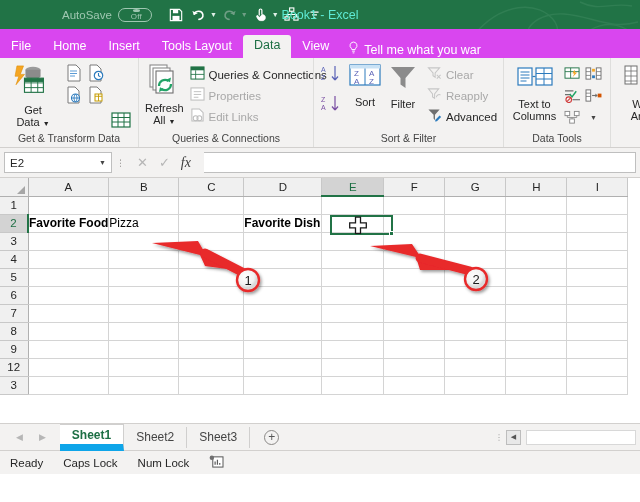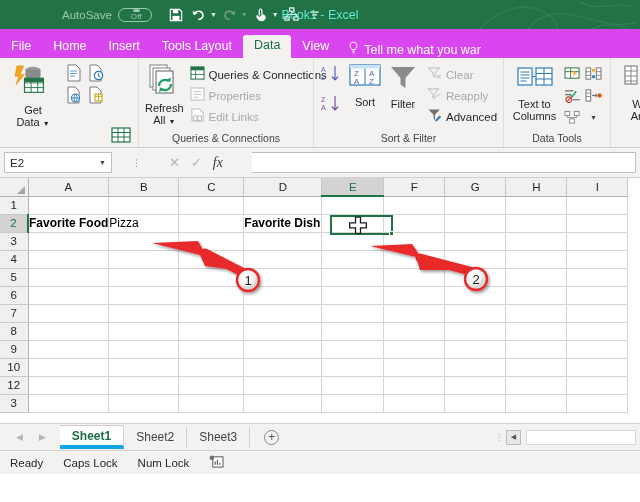--- a/index.html
+++ b/index.html
@@ -61,21 +61,21 @@
   .bigbtn { display: flex; flex-direction: column; align-items: center; width: 54px; padding-top: 2px; }
   .bigbtn .lbl { font-size: 11px; color: #262626; text-align: center; line-height: 12px; margin-top: 2px; }
   .smallbtn { display: flex; align-items: center; gap: 4px; height: 21px; padding: 0 3px; }
   .smallbtn .lbl { font-size: 11.5px; color: #262626; white-space: nowrap; }
   .smallbtn.disabled .lbl { color: #a8a8a8; }
   .icon-col { display: flex; flex-direction: column; }
   .icon-grid { display: grid; grid-template-columns: repeat(2, 22px); grid-auto-rows: 22px; }
   .cellicon { display: flex; align-items: center; justify-content: center; }
 
   
-  .fbar { height: 30px; background: #f3f2f1; display: flex; align-items: center; padding: 0 4px; gap: 20px; border-bottom: 1px solid #d2d0ce;}
+  .fbar { height: 30px; background: #f3f2f1; display: flex; align-items: center; padding: 0 4px; gap: 4px; border-bottom: 1px solid #d2d0ce;}
   .namebox {
     width: 108px; height: 21px; background: #ffffff; border: 1px solid #bfbfbf;
     display: flex; align-items: center; justify-content: space-between; padding: 0 5px;
     font-size: 11.5px; color: #262626;
   }
   .vgrip { width: 8px; color: #8a8886; font-size: 9px; text-align: center; letter-spacing: -1px; }
   .fbtns { display: flex; align-items: center; gap: 11px; padding: 0 9px; }
   .fbtn { font-size: 13px; color: #b5b5b5; }
   .fbtn.fx { color: #3d3d3d; font-style: italic; font-family: "Liberation Serif", serif; font-size: 14px; }
   .finput { flex: 1; height: 21px; background: #ffffff; border: 1px solid #bfbfbf; border-left: none; }
@@ -121,21 +121,21 @@
 
   
   .sheetbar { height: 27px; background: #f3f2f1; display: flex; align-items: center; border-top: 1px solid #d2d0ce; }
   .navarrows { display: flex; gap: 16px; padding: 0 14px 0 16px; color: #b6b6b6; font-size: 9px; }
   .stab {
     font-size: 12px; color: #444; padding: 4px 12px 5px 12px; border-right: 1px solid #d0cfce; line-height: 1;
   }
   .stab.active {
     background: #ffffff; color: #1d6f44; font-weight: bold;
     border-top: 1px solid #d0cfce; border-right: 1px solid #d0cfce;
-    border-bottom: 4px solid #0ea5e9; padding-bottom: 3px;
+    border-bottom: 7px solid #0ea5e9; padding-bottom: 3px;
   }
   .addsheet { margin-left: 14px; width: 15px; height: 15px; border-radius: 50%; border: 1px solid #8a8886;
     display: flex; align-items: center; justify-content: center; font-size: 12px; color: #555; line-height: 0;}
   .hscroll-area { margin-left: auto; display: flex; align-items: center; gap: 5px; padding-right: 4px; }
   .hgrip { color: #9a9a9a; font-size: 8px; letter-spacing: -1px; width: 6px; text-align: center; line-height: 7px;}
   .sbarrow { width: 15px; height: 15px; background: #e8e8e8; border: 1px solid #bdbdbd;
     display: flex; align-items: center; justify-content: center; font-size: 7px; color: #555; }
   .sbtrack { width: 110px; height: 15px; background: #ffffff; border: 1px solid #d8d8d8; }
 
   
@@ -278,20 +278,21 @@
             </svg>
         </span>
       </div>
       <span class="cellicon" style="align-self:flex-end;margin-bottom:2px">
         <svg width="22" height="20" viewBox="0 0 22 20">
             <rect x="2" y="3" width="18" height="14" fill="#fff" stroke="#217346" stroke-width="1.2"></rect>
             <path d="M2 7.5h18M2 12h18M8 3v14M14 3v14" stroke="#217346" stroke-width="1"></path>
           </svg>
       </span>
     </div>
+    <div class="rgroup-label">Get &amp; Transform Data</div>
   </div>
 
   <div class="rgroup" style="width:175px">
     <div class="rgroup-body">
       <div class="bigbtn" style="width:46px">
         <span>
           <svg width="34" height="32" viewBox="0 0 34 32">
             <rect x="3" y="1" width="17" height="22" fill="#fff" stroke="#8a8a8a" stroke-width="1.1"></rect>
             <rect x="6" y="4" width="17" height="22" fill="#fff" stroke="#8a8a8a" stroke-width="1.1"></rect>
             <rect x="9" y="7" width="17" height="22" fill="#fdfdfd" stroke="#6f6f6f" stroke-width="1.1"></rect>
@@ -631,32 +632,20 @@
           <td class="cell"></td>
           <td class="cell"></td>
           <td class="cell"></td>
           <td class="cell"></td>
           <td class="cell"></td>
           <td class="cell"></td>
           <td class="cell"></td>
           <td class="cell"></td>
         </tr>
     <tr>
-          <th class="rowh">10</th>
-          <td class="cell"></td>
-          <td class="cell"></td>
-          <td class="cell"></td>
-          <td class="cell"></td>
-          <td class="cell"></td>
-          <td class="cell"></td>
-          <td class="cell"></td>
-          <td class="cell"></td>
-          <td class="cell"></td>
-        </tr>
-    <tr>
           <th class="rowh">12</th>
           <td class="cell"></td>
           <td class="cell"></td>
           <td class="cell"></td>
           <td class="cell"></td>
           <td class="cell"></td>
           <td class="cell"></td>
           <td class="cell"></td>
           <td class="cell"></td>
           <td class="cell"></td>

